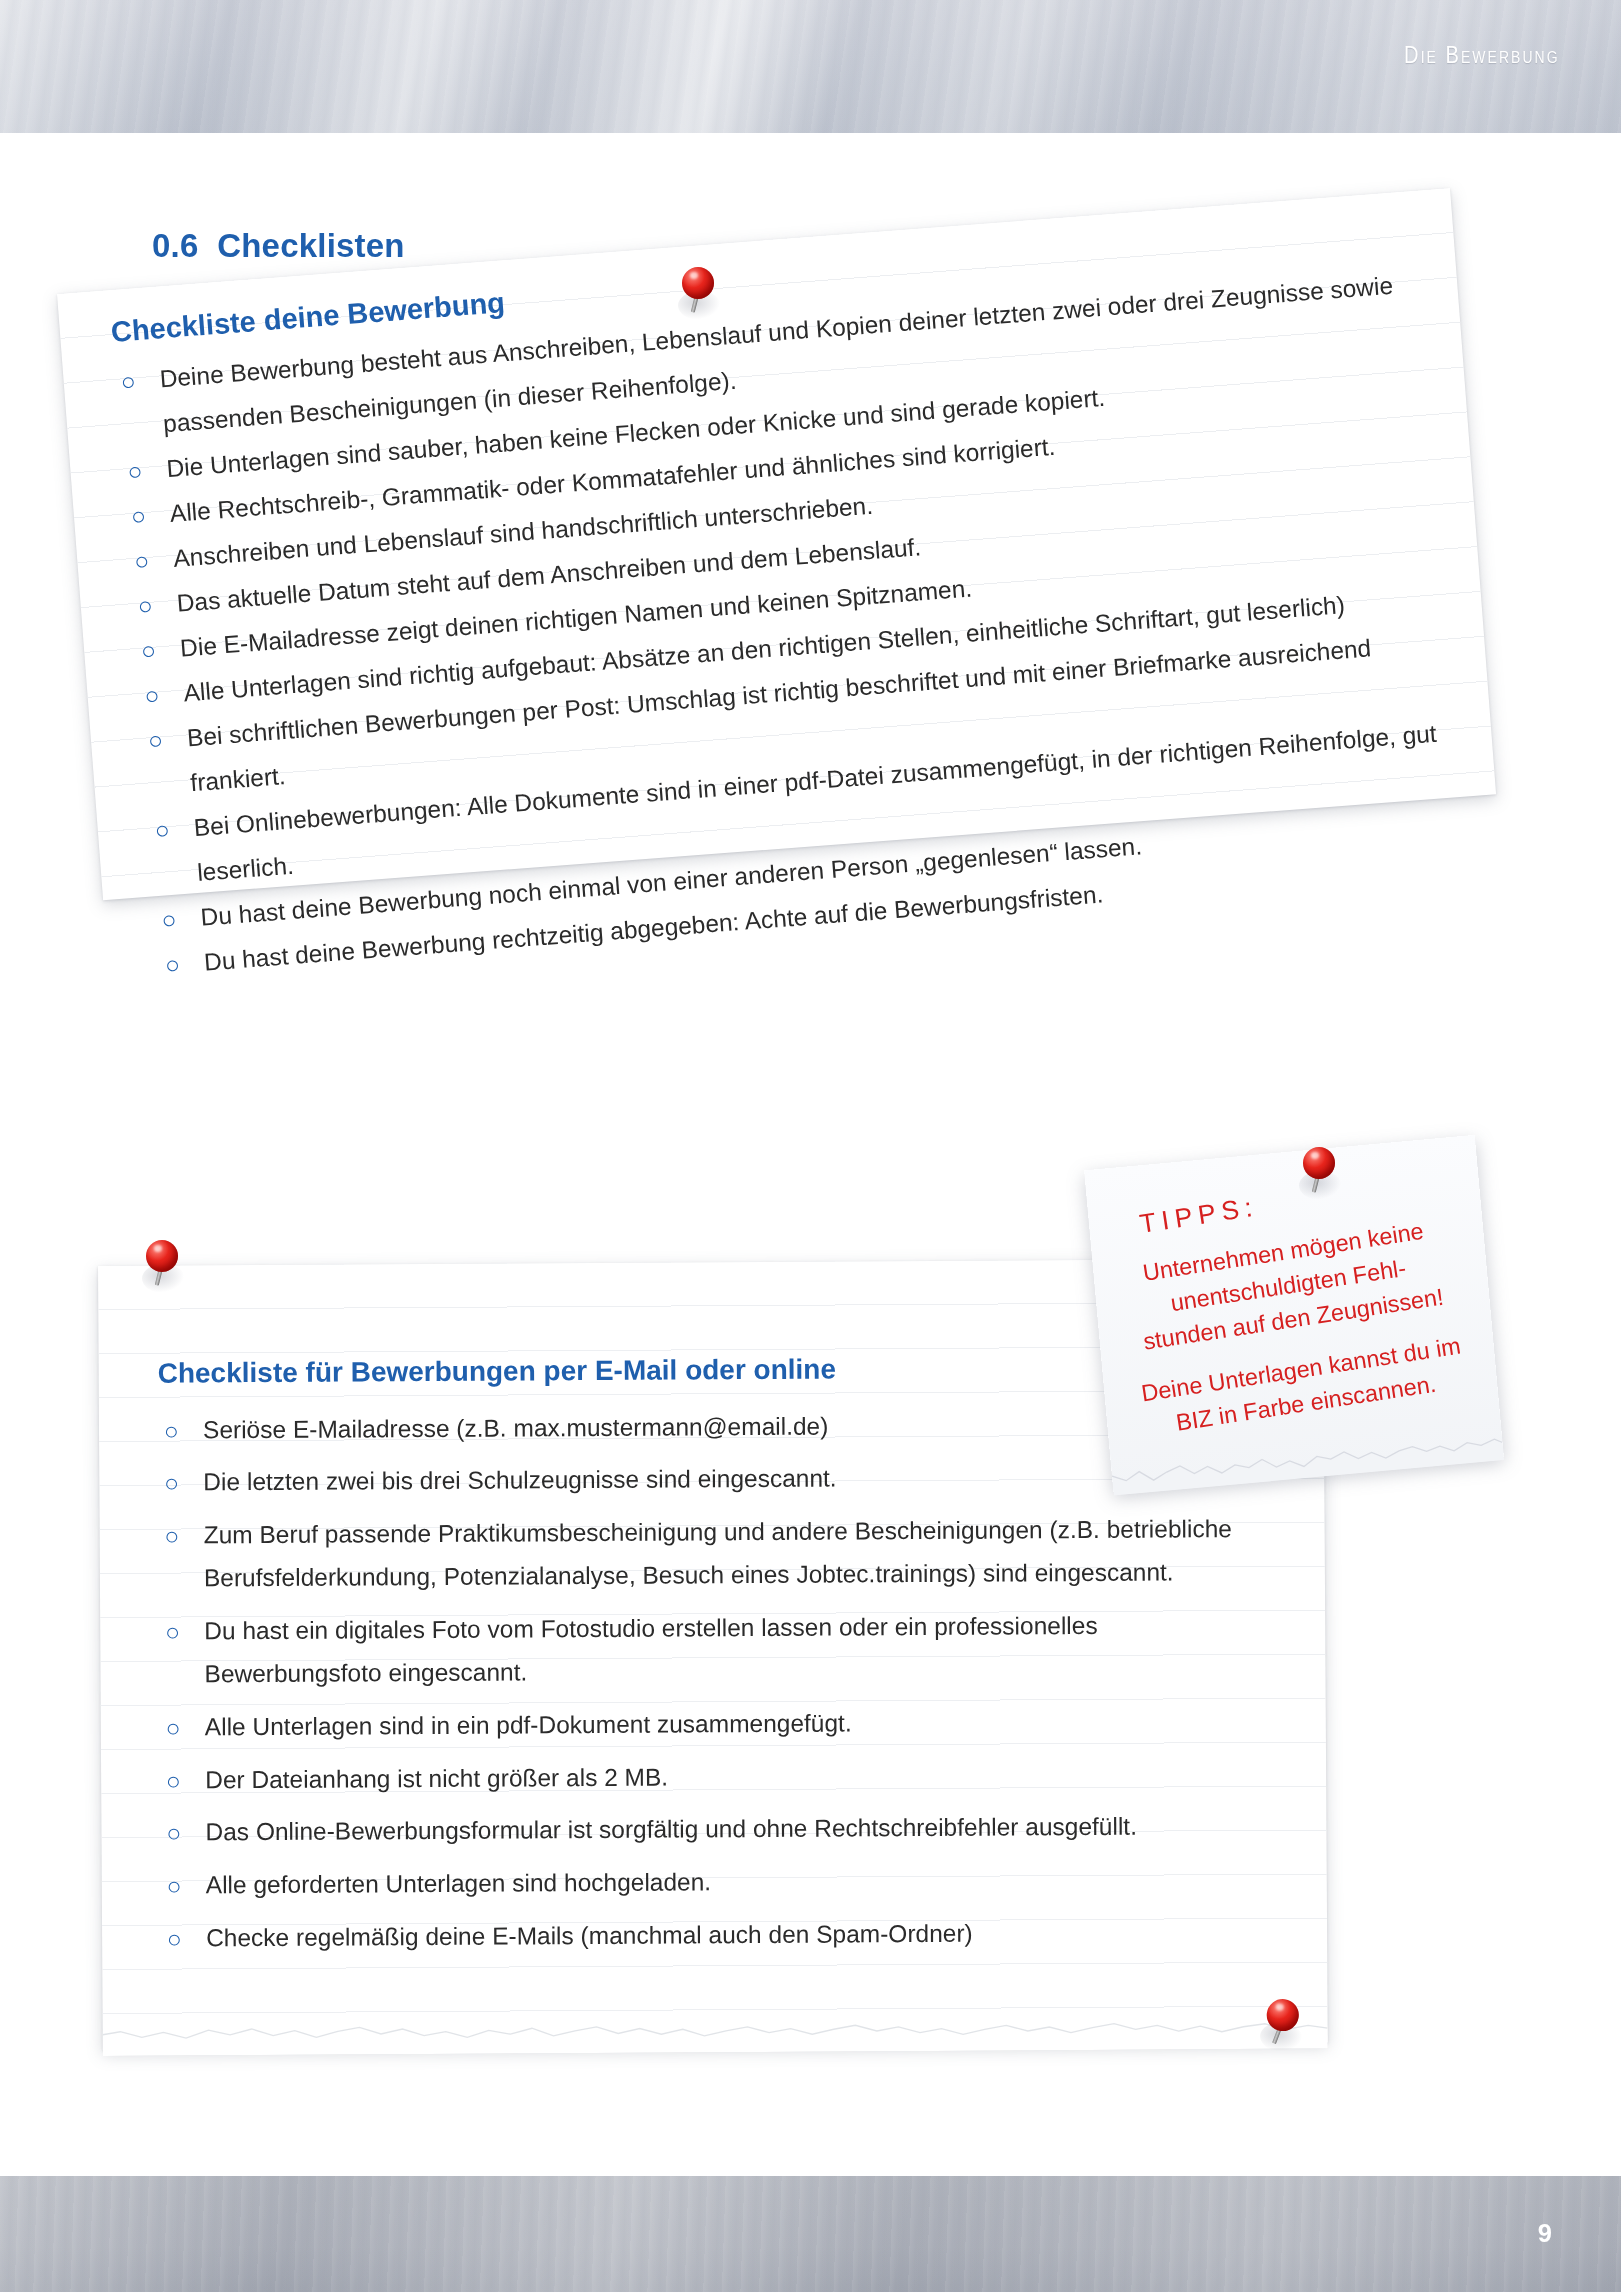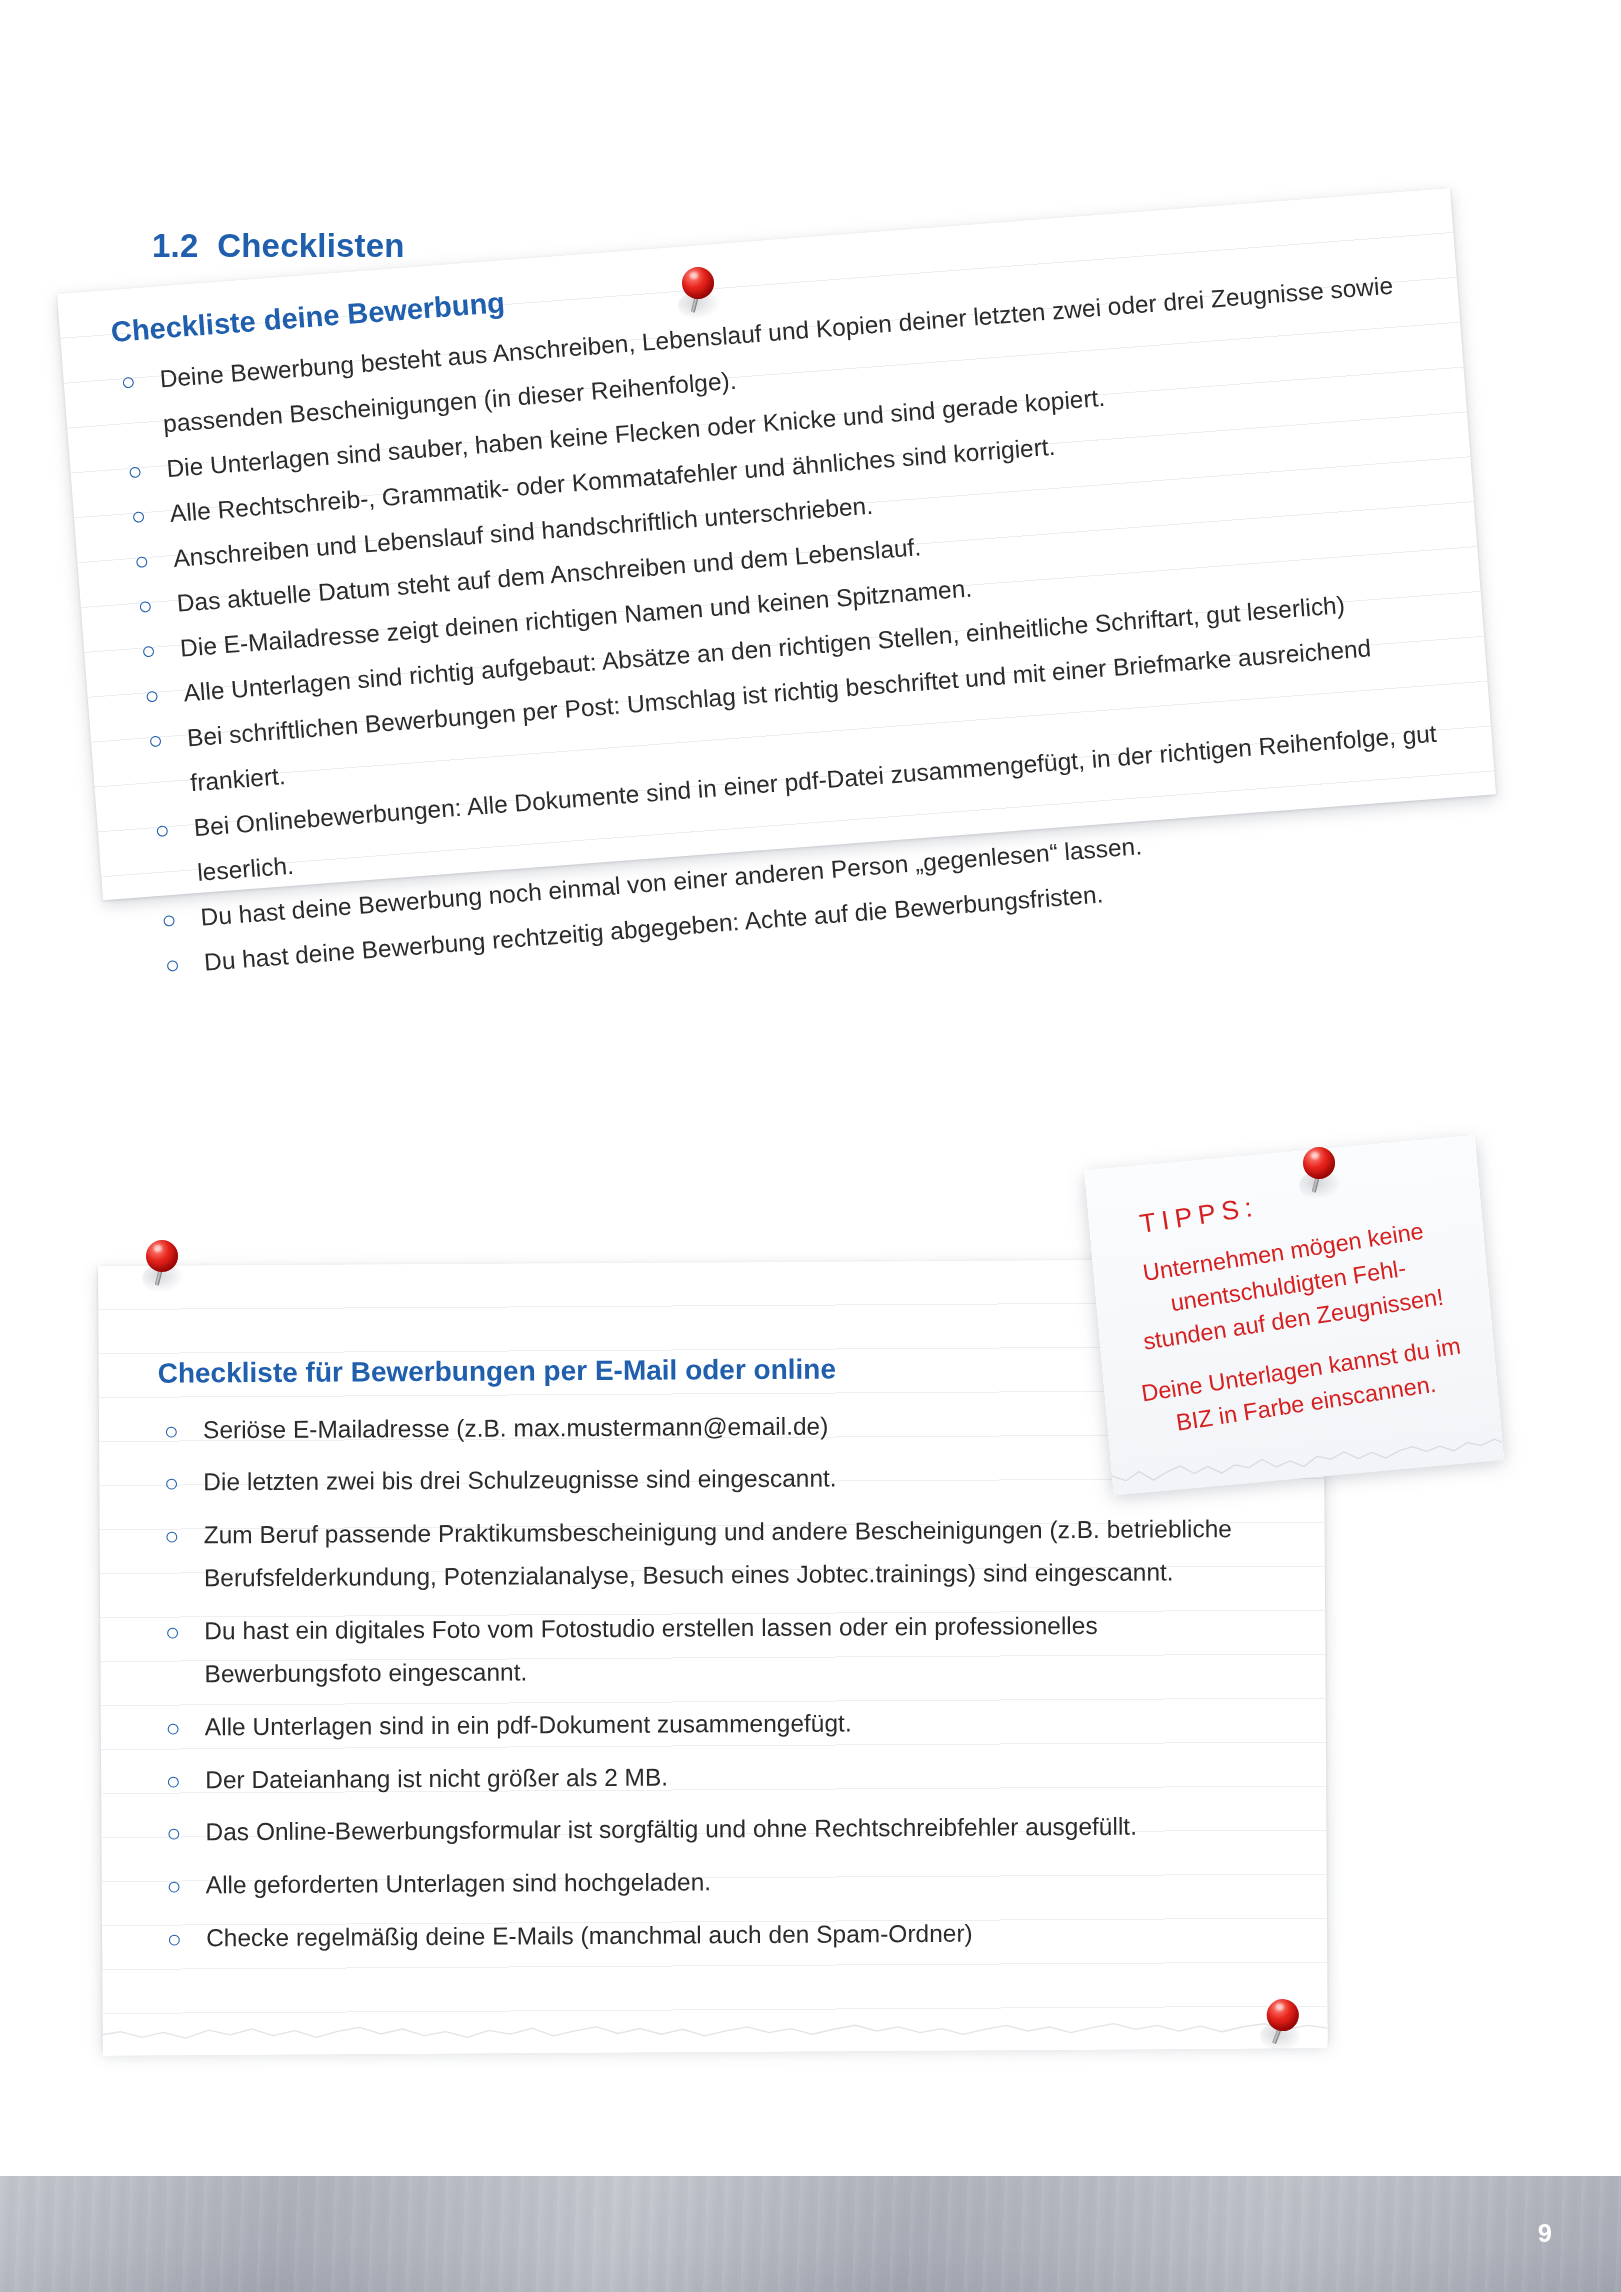--- a/index.html
+++ b/index.html
@@ -279,22 +279,25 @@
   #pin-one   { left: 676px;  top: 267px; }
   #pin-two   { left: 140px;  top: 1240px; }
   #pin-tipps { left: 1297px; top: 1147px; }
   #pin-three { left: 1259px; top: 1999px; transform: rotate(7deg); }
 </style>
 </head>
 <body>
 
 <div id="page">
 
-
-  <div id="section-title">1.2  Checklisten</div>
+  <div id="header-band">
+    <div id="header-title">Die Bewerbung</div>
+  </div>
+
+  <div id="section-title">0.6  Checklisten</div>
 
   <div id="sheet-one" class="sheet">
     <div class="rules"></div>
     <div id="list-one">
       <div id="title-one">Checkliste deine Bewerbung</div>
       <div class="li"><span class="bullet">○</span><span>Deine Bewerbung besteht aus Anschreiben, Lebenslauf und Kopien deiner letzten zwei oder drei Zeugnisse sowie passenden Bescheinigungen (in dieser Reihenfolge).</span></div>
       <div class="li"><span class="bullet">○</span><span>Die Unterlagen sind sauber, haben keine Flecken oder Knicke und sind gerade kopiert.</span></div>
       <div class="li"><span class="bullet">○</span><span>Alle Rechtschreib-, Grammatik- oder Kommatafehler und ähnliches sind korrigiert.</span></div>
       <div class="li"><span class="bullet">○</span><span>Anschreiben und Lebenslauf sind handschriftlich unterschrieben.</span></div>
       <div class="li"><span class="bullet">○</span><span>Das aktuelle Datum steht auf dem Anschreiben und dem Lebenslauf.</span></div>

